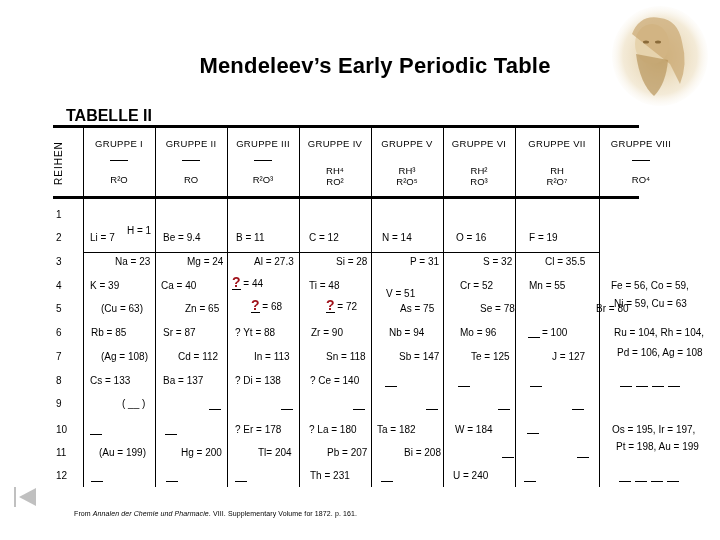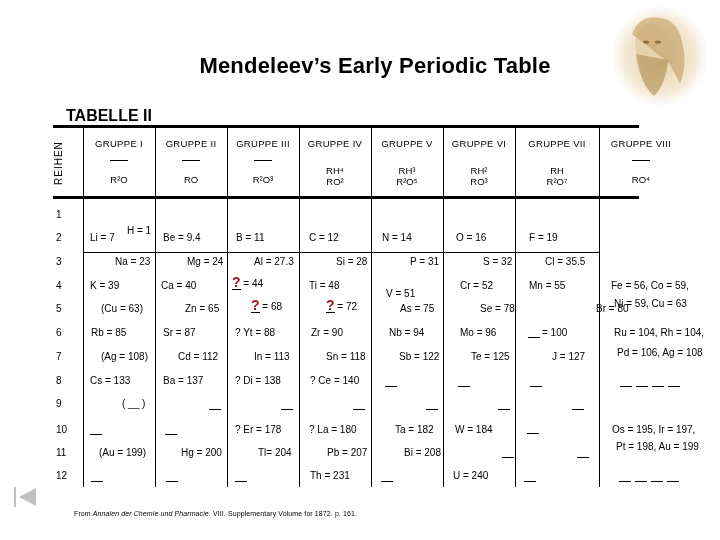--- a/index.html
+++ b/index.html
@@ -167,21 +167,21 @@
 <div class="cell" style="left:389px; top:327px;">Nb = 94</div>
 <div class="cell" style="left:460px; top:327px;">Mo = 96</div>
 <div class="dashcell" style="left:528px; top:337px;"></div>
 <div class="cell" style="left:542px; top:327px;">= 100</div>
 <div class="cell" style="left:614px; top:327px;">Ru = 104, Rh = 104,</div>
 
 <div class="cell" style="left:101px; top:351px;">(Ag = 108)</div>
 <div class="cell" style="left:178px; top:351px;">Cd = 112</div>
 <div class="cell" style="left:254px; top:351px;">In = 113</div>
 <div class="cell" style="left:326px; top:351px;">Sn = 118</div>
-<div class="cell" style="left:399px; top:351px;">Sb = 122</div>
+<div class="cell" style="left:399px; top:351px;">Sb = 147</div>
 <div class="cell" style="left:471px; top:351px;">Te = 125</div>
 <div class="cell" style="left:552px; top:351px;">J = 127</div>
 <div class="cell" style="left:617px; top:347px;">Pd = 106, Ag = 108</div>
 
 <div class="cell" style="left:90px; top:375px;">Cs = 133</div>
 <div class="cell" style="left:163px; top:375px;">Ba = 137</div>
 <div class="cell" style="left:235px; top:375px;">? Di = 138</div>
 <div class="cell" style="left:310px; top:375px;">? Ce = 140</div>
 <div class="dashcell" style="left:385px; top:386px;"></div>
 <div class="dashcell" style="left:458px; top:386px;"></div>
@@ -196,21 +196,21 @@
 <div class="dashcell" style="left:281px; top:409px;"></div>
 <div class="dashcell" style="left:353px; top:409px;"></div>
 <div class="dashcell" style="left:426px; top:409px;"></div>
 <div class="dashcell" style="left:498px; top:409px;"></div>
 <div class="dashcell" style="left:572px; top:409px;"></div>
 
 <div class="dashcell" style="left:90px; top:434px;"></div>
 <div class="dashcell" style="left:165px; top:434px;"></div>
 <div class="cell" style="left:235px; top:424px;">? Er = 178</div>
 <div class="cell" style="left:309px; top:424px;">? La = 180</div>
-<div class="cell" style="left:395px; top:424px;">Ta = 182</div>
+<div class="cell" style="left:377px; top:424px;">Ta = 182</div>
 <div class="cell" style="left:455px; top:424px;">W = 184</div>
 <div class="dashcell" style="left:527px; top:433px;"></div>
 <div class="cell" style="left:612px; top:424px;">Os = 195, Ir = 197,</div>
 
 <div class="cell" style="left:99px; top:447px;">(Au = 199)</div>
 <div class="cell" style="left:181px; top:447px;">Hg = 200</div>
 <div class="cell" style="left:258px; top:447px;">Tl= 204</div>
 <div class="cell" style="left:327px; top:447px;">Pb = 207</div>
 <div class="cell" style="left:404px; top:447px;">Bi = 208</div>
 <div class="dashcell" style="left:502px; top:457px;"></div>

